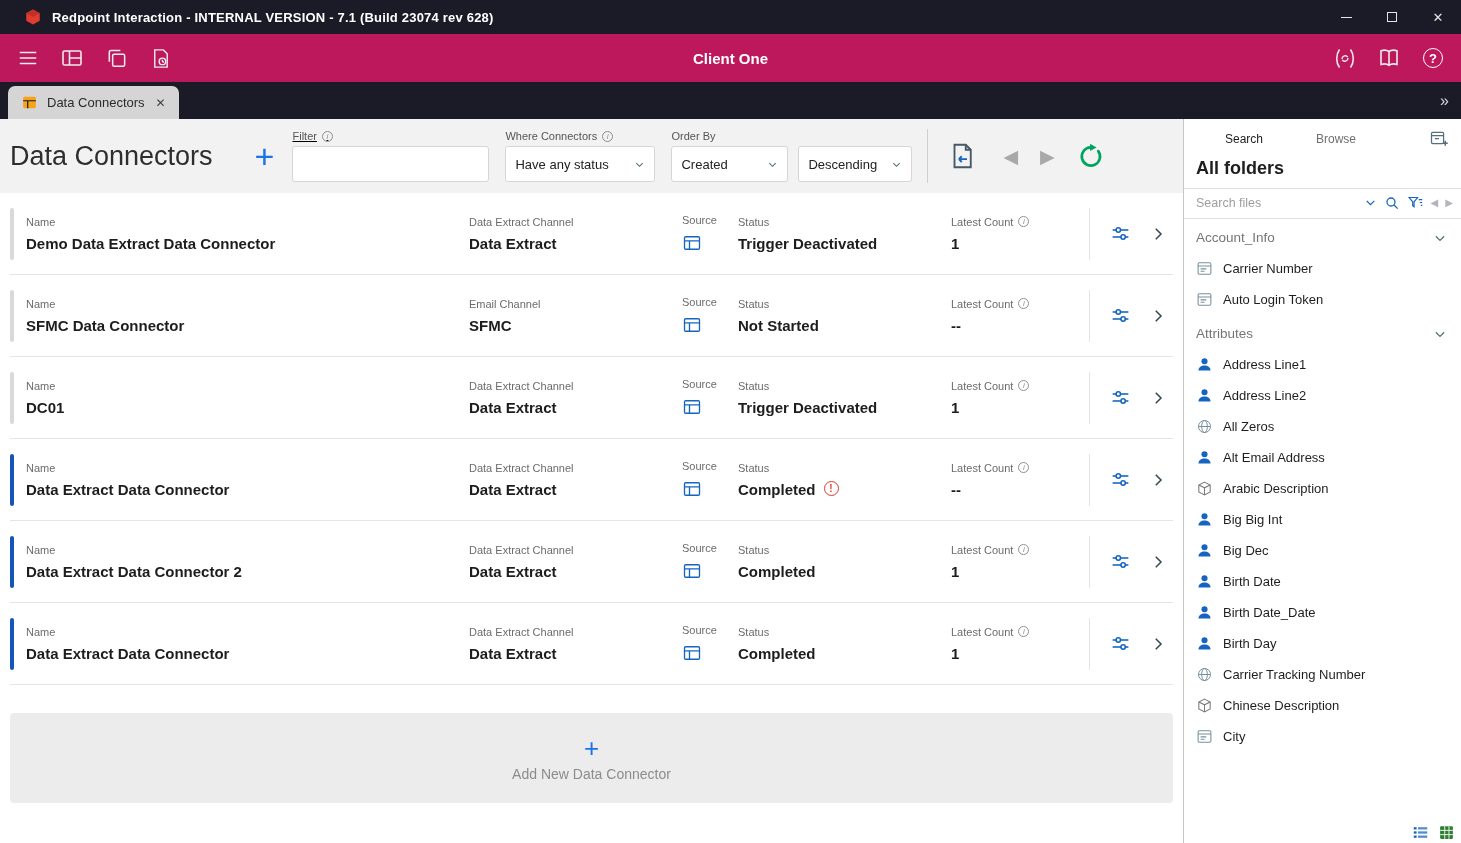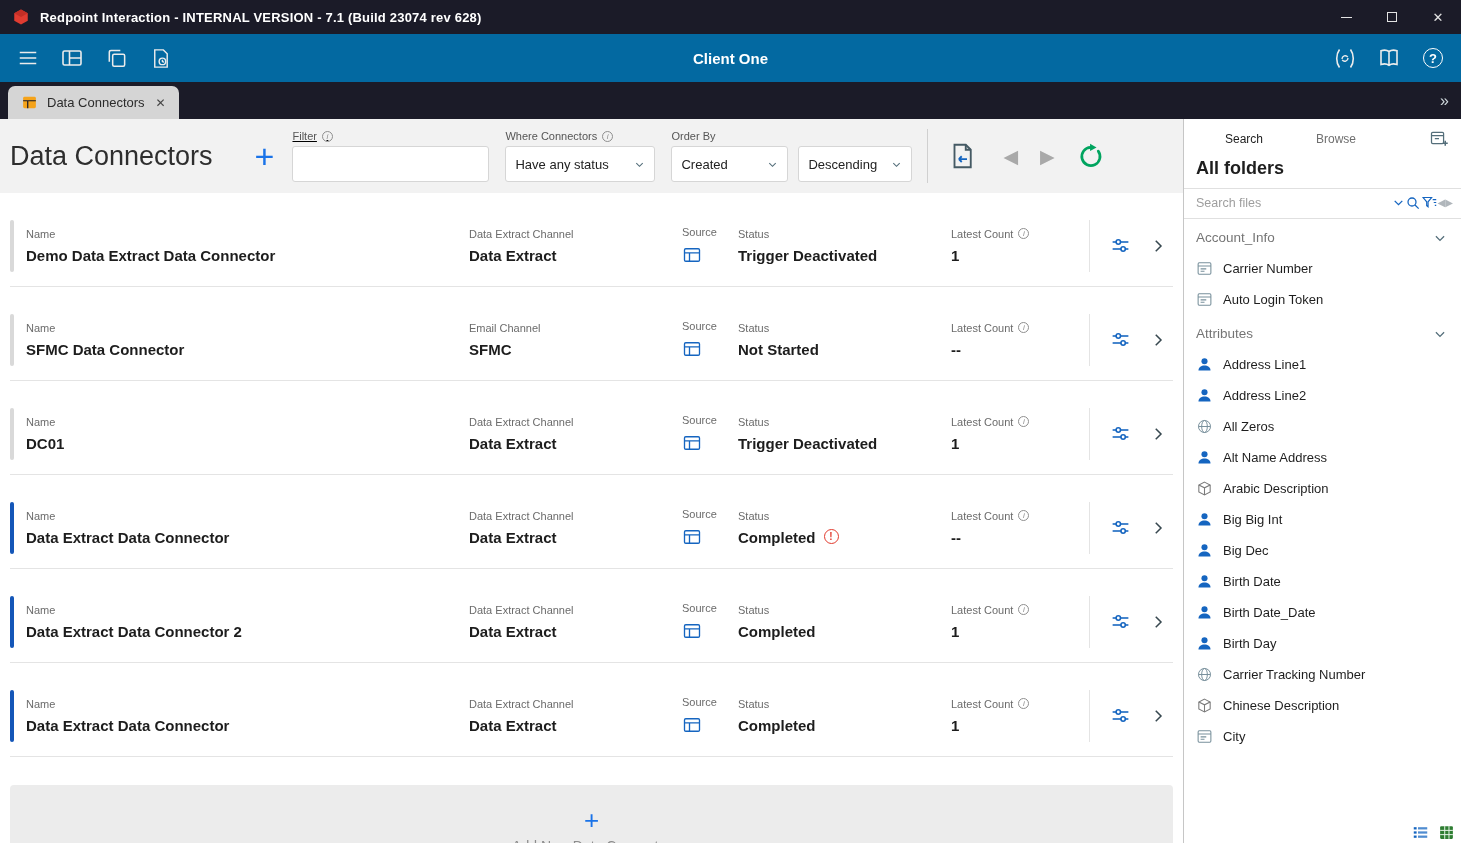--- a/index.html
+++ b/index.html
@@ -1,29 +1,29 @@
 <!DOCTYPE html>
 <html><head>
 <meta charset="utf-8">
 <style>
   * { margin:0; padding:0; box-sizing:border-box; }
   html,body { width:1461px; height:843px; overflow:hidden; background:#fff; }
   .app { width:1461px; height:843px; font-family:"Liberation Sans",sans-serif; display:flex; flex-direction:column; }
 
   
-  .titlebar { height:34px; background:#1b1b28; display:flex; align-items:center; padding-left:12px; color:#fff; flex-shrink:0; }
+  .titlebar { height:34px; background:#1b1b28; display:flex; align-items:center; padding-left:24px; color:#fff; flex-shrink:0; }
   .titlebar .logo { width:18px; height:18px; margin-right:10px; }
   .titlebar .title { font-size:13px; font-weight:700; letter-spacing:.2px; }
   .win-controls { margin-left:auto; display:flex; height:100%; }
   .win-btn { width:46px; height:100%; display:flex; align-items:center; justify-content:center; color:#e3e3e3; font-size:13px; cursor:default; }
   .max-box { width:10px; height:10px; border:1.3px solid #e3e3e3; }
   .min-bar { width:11px; height:0; border-top:1.6px solid #e3e3e3; display:inline-block; }
 
   
-  .appheader { height:48px; background:#0369a1; display:flex; align-items:center; padding:0 16px; position:relative; flex-shrink:0; }
+  .appheader { height:48px; background:#be185d; display:flex; align-items:center; padding:0 16px; position:relative; flex-shrink:0; }
   .hdr-left { display:flex; align-items:center; gap:20px; }
   .hdr-right { margin-left:auto; display:flex; align-items:center; gap:20px; }
   .hdr-icon { width:24px; height:24px; display:flex; align-items:center; justify-content:center; cursor:pointer; }
   .hdr-title { position:absolute; left:50%; transform:translateX(-50%); color:#fff; font-size:15px; font-weight:700; }
   .help-circle { width:20px; height:20px; border:1.6px solid #fff; border-radius:50%; color:#fff; font-size:13px; font-weight:700; display:flex; align-items:center; justify-content:center; }
 
   
   .tabbar { height:37px; background:#1b1b28; display:flex; align-items:flex-end; padding-left:8px; flex-shrink:0; }
   .tab { height:33px; background:#d5d5d5; border-radius:7px 7px 0 0; display:flex; align-items:center; gap:9px; padding:0 13px; cursor:pointer; }
   .tab-label { font-size:13px; color:#2b2b2b; }
@@ -48,21 +48,21 @@
   .sel-created { width:117px; } .sel-desc { width:114px; }
   .v-divider { width:1px; height:54px; background:#d0d0d0; margin-left:15px; }
   .tb-icon { cursor:pointer; display:flex; align-items:center; justify-content:center; }
   .doc-btn { margin-left:19px; }
   .nav-arrow { font-size:19px; color:#a9a9a9; cursor:pointer; }
   .arr-back { margin-left:26px; } .arr-fwd { margin-left:22px; }
   .refresh-btn { margin-left:22px; }
 
   
   .rows { flex:1; }
-  .row { height:82px; display:flex; align-items:center; margin:12px 10px; border-bottom:1px solid #e4e4e4; }
+  .row { height:82px; display:flex; align-items:center; margin:0 10px; border-bottom:1px solid #e4e4e4; }
   .accent { width:4px; height:52px; border-radius:2px; background:#d9d9d9; flex-shrink:0; }
   .row.selected .accent { background:#1456b8; }
   .col { display:flex; flex-direction:column; gap:7px; }
   .f-label { font-size:11px; color:#6b6b6b; display:flex; align-items:center; gap:5px; }
   .f-value { font-size:15px; font-weight:700; color:#1d1d1d; }
   .col-name { margin-left:12px; width:443px; }
   .col-channel { width:213px; }
   .col-source { width:56px; }
   .col-status { width:213px; }
   .col-count { width:108px; }
@@ -75,21 +75,21 @@
   .add-new .lbl { font-size:14px; color:#8c8c8c; }
 
   
   .sidebar { width:278px; border-left:1px solid #c6c6c6; background:#fff; display:flex; flex-direction:column; position:relative; }
   .sb-tabs { display:flex; align-items:center; gap:24px; padding:10px 12px 9px 12px; }
   .sb-tab { font-size:12px; cursor:pointer;margin-left:29px; }
   .sb-tab.active { color:#1e1e1e; }
   .sb-tab.inactive { color:#6f6f6f; }
   .sb-newform { margin-left:auto; cursor:pointer; }
   .sb-folders { padding:0 12px 9px 12px; font-size:18px; font-weight:700; color:#1e1e1e; border-bottom:1px solid #e0e0e0; }
-  .sb-search { display:flex; align-items:center; padding:5px 8px 7px 12px; border-bottom:1px solid #e0e0e0; }
+  .sb-search { display:flex; align-items:center; gap:7px; padding:5px 8px 7px 12px; border-bottom:1px solid #e0e0e0; }
   .sb-search input { border:none; outline:none; flex:1; min-width:0; font-size:12.5px; font-family:inherit; color:#333; }
   .sb-search input::placeholder { color:#9e9e9e; }
   .mini-arrow { font-size:10px; color:#b0b6bb; cursor:pointer; }
   .sb-group-header { display:flex; align-items:center; justify-content:space-between; padding:11px 14px 8px 12px; color:#757575; font-size:13.5px; cursor:pointer; }
   .sb-item { display:flex; align-items:center; gap:10px; padding:7px 12px; font-size:13px; color:#1e1e1e; cursor:pointer; }
   .sb-item svg { flex-shrink:0; }
   .sb-bottom { position:absolute; right:6px; bottom:2px; display:flex; gap:9px; }
   svg { display:block; }
 </style>
 </head>
@@ -633,21 +633,21 @@
             <ellipse cx="12" cy="12" rx="4" ry="8.5"></ellipse>
             <path d="M3.5 12h17"></path>
           </svg>
         <span>All Zeros</span>
       </div>
       <div class="sb-item">
         <svg width="17" height="17" viewBox="0 0 24 24">
             <circle cx="12" cy="7.5" r="4.3" fill="#1565c0"></circle>
             <path d="M3.5 20.5c0-4.8 4-7 8.5-7s8.5 2.2 8.5 7z" fill="#1565c0"></path>
           </svg>
-        <span>Alt Name Address</span>
+        <span>Alt Email Address</span>
       </div>
       <div class="sb-item">
         <svg width="17" height="17" viewBox="0 0 24 24" fill="none" stroke="#7a7a7a" stroke-width="1.5">
             <path d="M12 3l8 4v10l-8 4-8-4V7z"></path>
             <path d="M4 7l8 4 8-4M12 11v10"></path>
           </svg>
         <span>Arabic Description</span>
       </div>
       <div class="sb-item">
         <svg width="17" height="17" viewBox="0 0 24 24">

